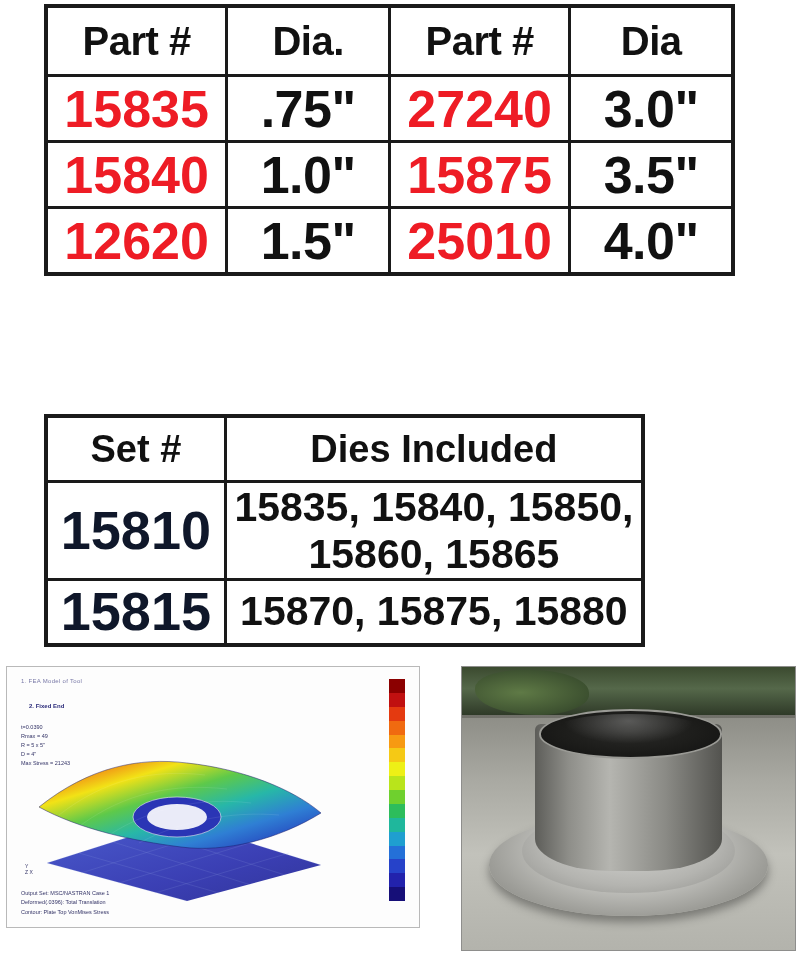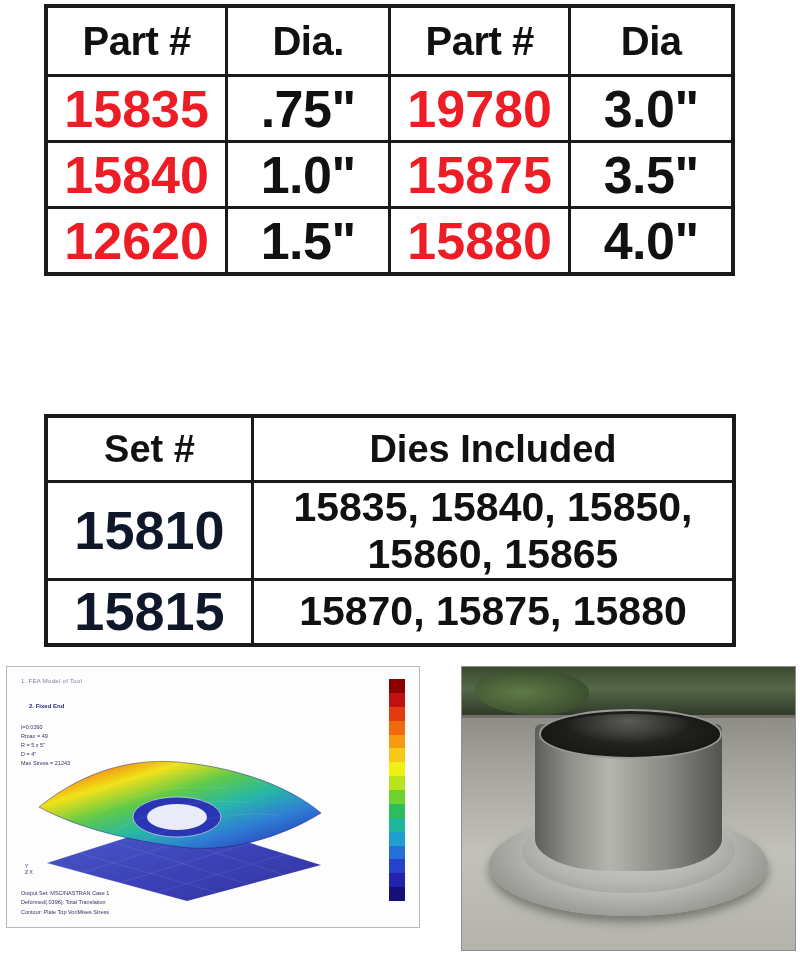--- a/index.html
+++ b/index.html
@@ -56,21 +56,21 @@
     letter-spacing: 0px;
   }
   .col-part { width: 26.3%; }
   .col-dia  { width: 23.7%; }
 
   
   .sets-table-wrap {
     position: absolute;
     left: 44px;
     top: 414px;
-    width: 692px;
+    width: 601px;
   }
   .sets-table-wrap table.grid {
     border: 4px solid #1a1a1a;
   }
   .sets-table-wrap th {
     height: 62px;
     font-size: 38px;
     color: #111111;
   }
   .sets-table-wrap td {
@@ -258,33 +258,33 @@
         <th class="col-part">Part #</th>
         <th class="col-dia">Dia.</th>
         <th class="col-part">Part #</th>
         <th class="col-dia">Dia</th>
       </tr>
     </thead>
     <tbody>
       <tr>
         <td class="partno">15835</td>
         <td>.75"</td>
-        <td class="partno">19780</td>
+        <td class="partno">27240</td>
         <td>3.0"</td>
       </tr>
       <tr>
         <td class="partno">15840</td>
         <td>1.0"</td>
         <td class="partno">15875</td>
         <td>3.5"</td>
       </tr>
       <tr>
         <td class="partno">12620</td>
         <td>1.5"</td>
-        <td class="partno">15880</td>
+        <td class="partno">25010</td>
         <td>4.0"</td>
       </tr>
     </tbody>
   </table>
 </div>
 
 <div class="sets-table-wrap">
   <table class="grid">
     <thead>
       <tr>

